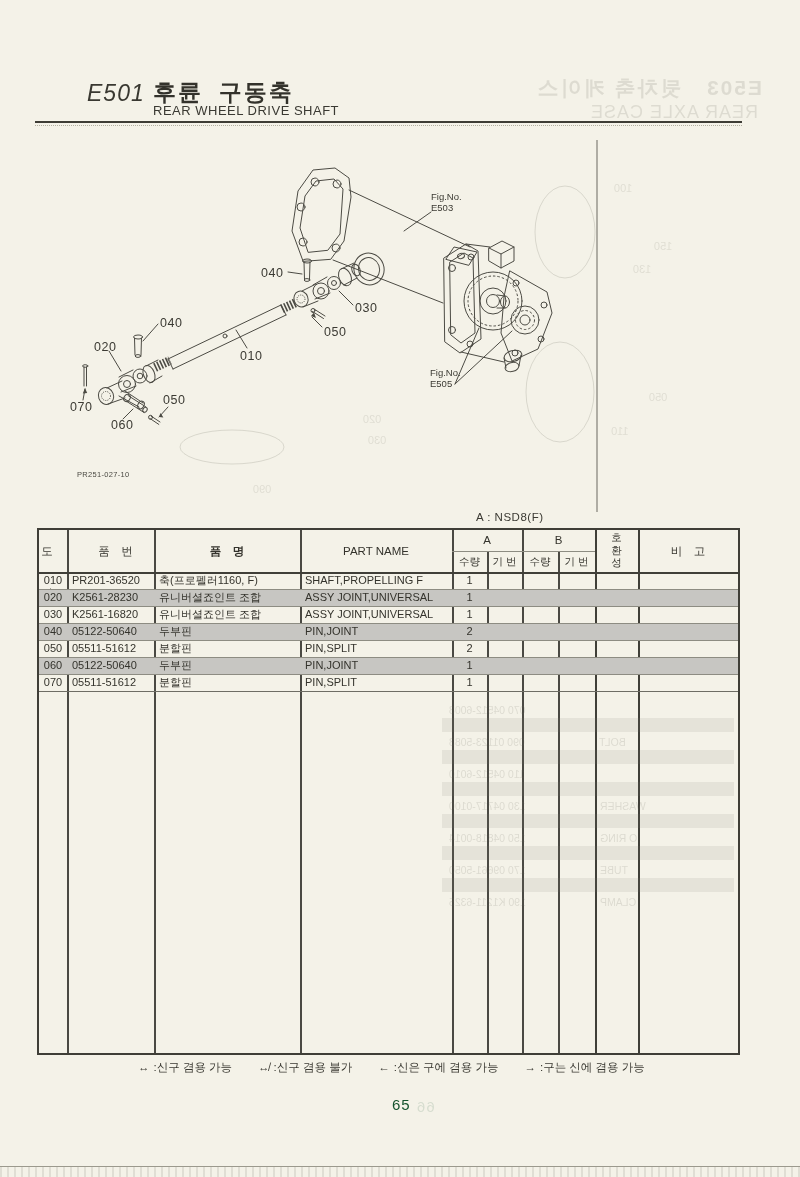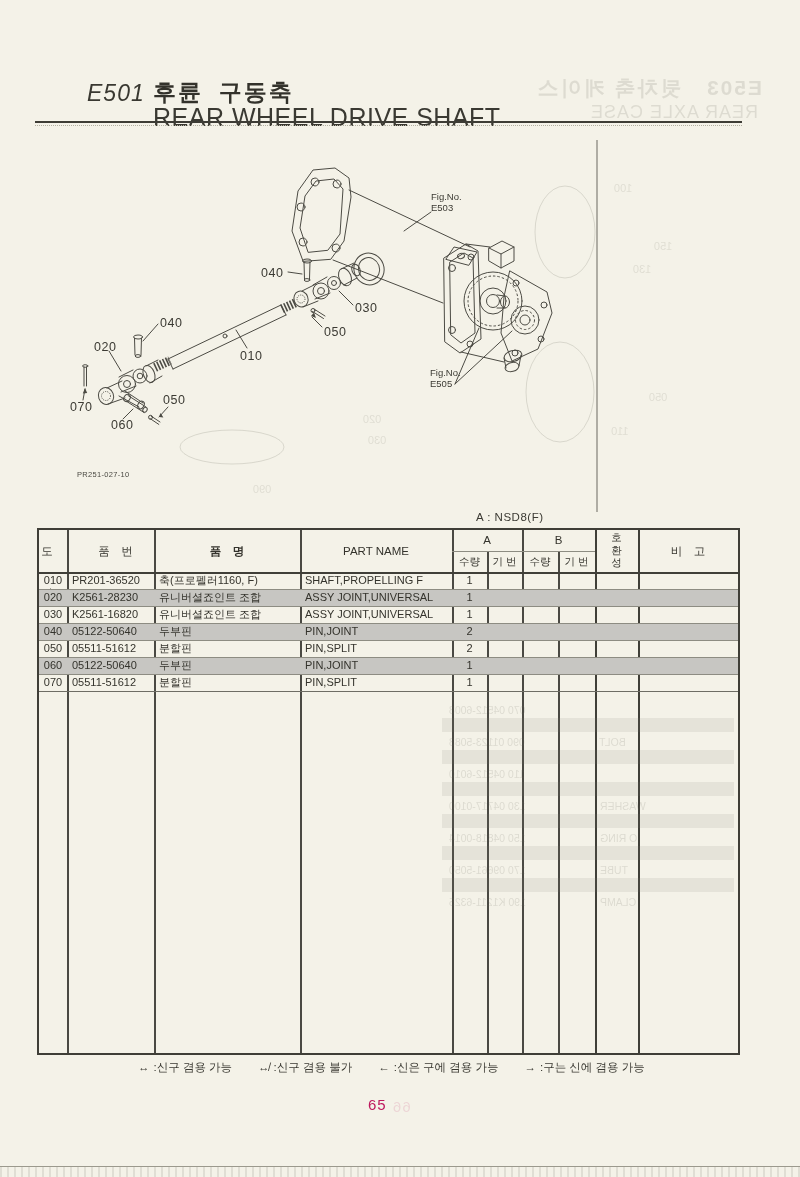--- a/index.html
+++ b/index.html
@@ -2,21 +2,21 @@
 <html><head>
 <meta charset="utf-8">
 <style>
   html,body{margin:0;padding:0;background:#888;}
   .page{position:relative;width:800px;height:1177px;margin:0 auto;overflow:hidden;
         background:#f4f2e8;font-family:"Liberation Sans","DejaVu Sans",sans-serif;color:#3b3a33;}
   .abs{position:absolute;}
   
   .code{font-size:23px;letter-spacing:1px;font-weight:500;color:#393831;}
   .tko{font-size:23px;font-weight:600;letter-spacing:2px;color:#33322b;}
-  .ten{font-size:25px;letter-spacing:.5px;color:#3a3932;}
+  .ten{font-size:13px;letter-spacing:.5px;color:#3a3932;}
   .rule{height:2px;background:#3d3c35;}
   .rule2{border-top:1px dotted #b3b0a2;height:0;}
   
   .ghostblock{opacity:.16;color:#6d6b5c;transform:scaleX(-1);}
   .gh{position:absolute;font-size:11px;color:#6d6b5c;opacity:.15;transform:scaleX(-1);}
   .ghostrow span{display:inline-block;transform:scaleX(-1);font-size:10.5px;color:#6b6a5e;opacity:.17;white-space:pre;}
   .gband{position:absolute;background:rgba(125,123,112,.12);height:14px;}
   
   svg .ln{stroke:#4c4b44;fill:none;stroke-width:1;stroke-linejoin:round;stroke-linecap:round;}
   svg .thin{stroke:#6a6961;stroke-width:1;fill:none;}
@@ -42,21 +42,21 @@
   .trow span{position:absolute;line-height:17px;white-space:nowrap;}
   .c-no{left:0;width:28px;text-align:center;}
   .c-pn{left:33px;}
   .c-nk{left:120px;}
   .c-pm{left:266px;}
   .c-qa{left:413px;width:35px;text-align:center;}
   .compatv{width:15px;margin:1px auto 0;word-break:break-all;line-height:1.2;font-size:10.5px;}
   
   .legend{display:flex;gap:26px;font-size:11.5px;color:#3a3932;white-space:nowrap;}
   .legend .sym{margin-right:4px;}
-  .pageno{font-size:15px;letter-spacing:1px;color:#be185d;}
+  .pageno{font-size:15px;letter-spacing:1px;color:#14532d;margin-left:24px;}
   .scanedge{left:0;top:1166px;width:800px;height:11px;border-top:1px solid #9b998d;
             background:repeating-linear-gradient(90deg,rgba(110,108,98,.15) 0 2px,transparent 2px 7px);}
 </style>
 </head>
 <body>
 
 <div class="page">
 
   <div class="abs ghostblock" style="left:462px;top:74px;width:300px;">
     <div style="font-size:21px;font-weight:600;letter-spacing:2px;white-space:nowrap;">

